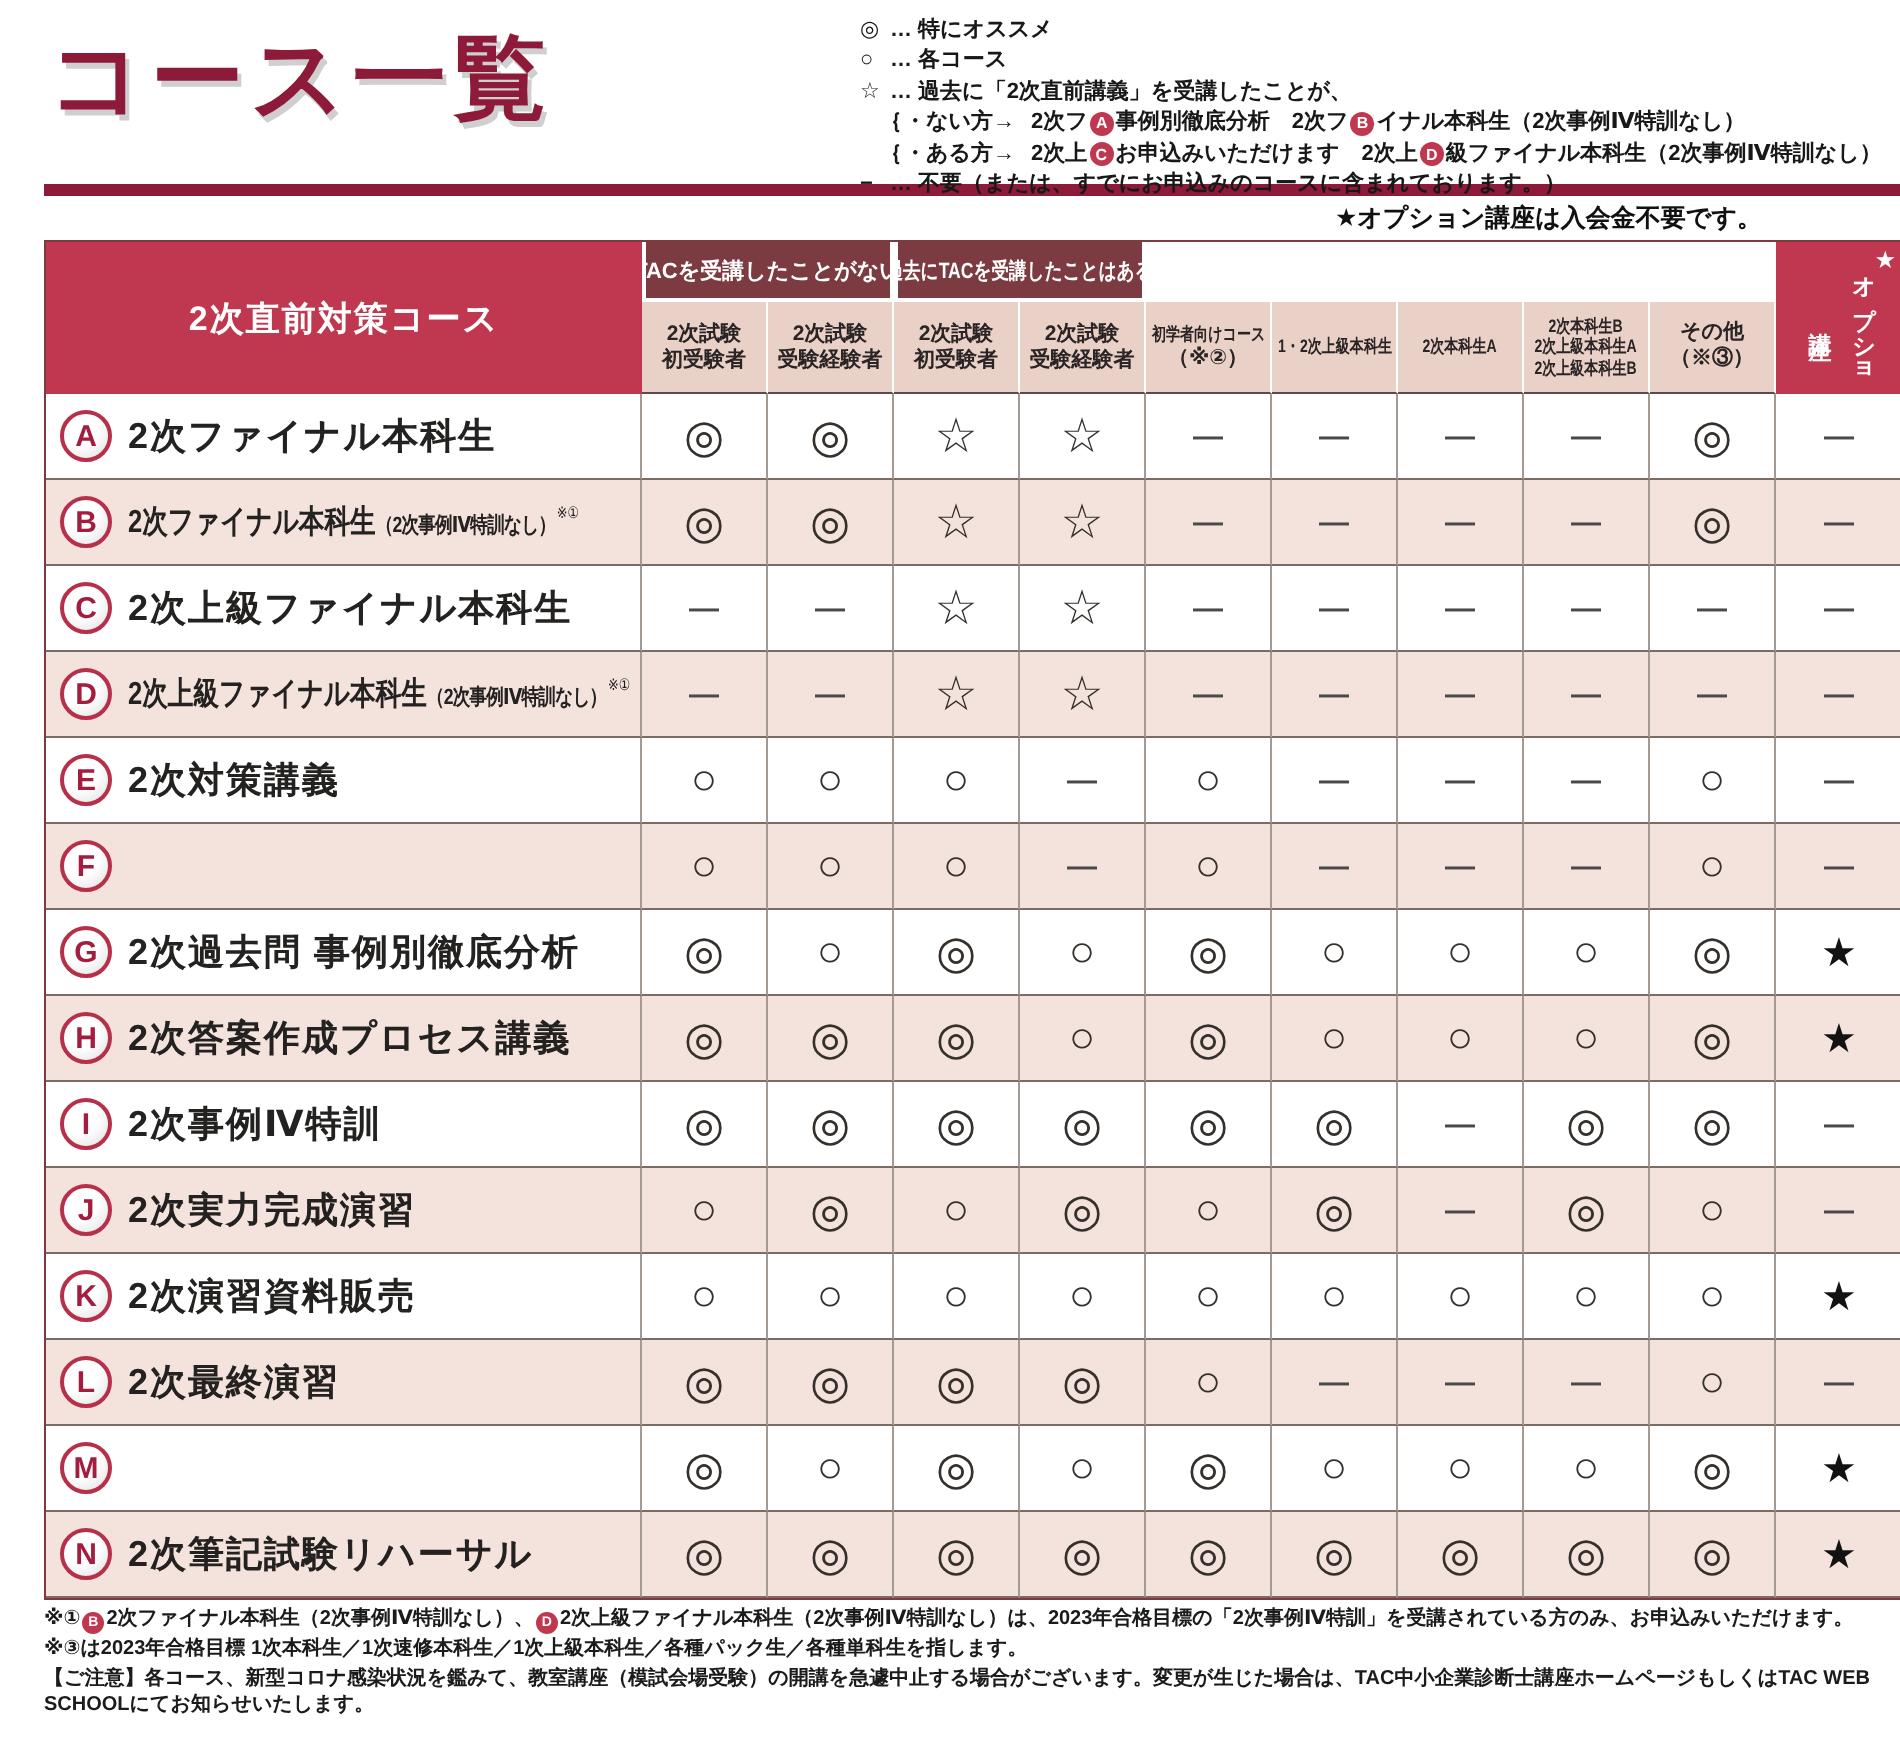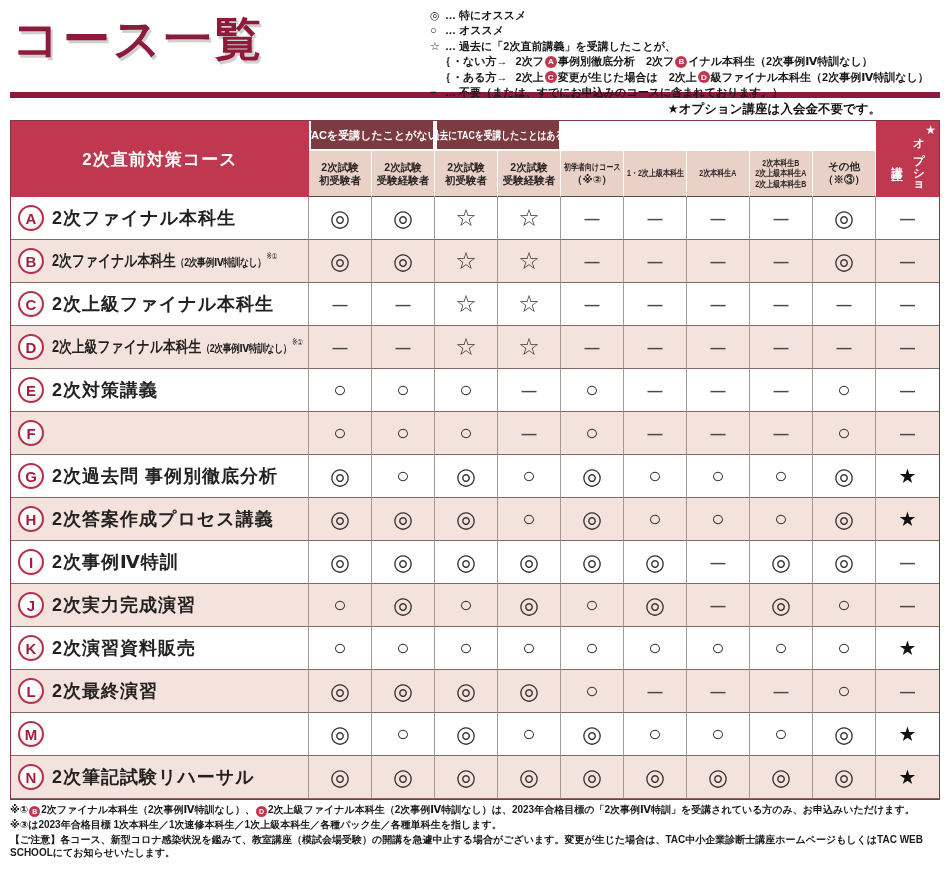--- a/index.html
+++ b/index.html
@@ -2,21 +2,21 @@
 <html><head>
 <meta charset="utf-8">
 <style>
   * { box-sizing: border-box; margin: 0; padding: 0; }
   html,body { background:#fff; }
   body {
     width: 950px; height: 870px; overflow: hidden;
     font-family: "Liberation Sans","DejaVu Sans",sans-serif;
     color:#1d1d1d;
   }
-  .page { width: 892px; height: 870px; padding: 4px 10px 0 10px; position: relative; }
+  .page { width: 892px; height: 870px; padding: 4px 10px 0 22px; position: relative; }
 
   
   .top { display:flex; justify-content:space-between; align-items:flex-start; height: 88px; }
   .title {
     font-size: 47px; font-weight: 900; color:#8e1a39; letter-spacing: 3px;
     line-height: 1.05; margin: 10px 0 0 2px; text-shadow: 2px 3px 0 #cfcfcf;
     white-space: nowrap;
   }
   .legend { width: 452px; font-size: 11px; font-weight: 600; color:#181818; line-height: 1.4; margin-top: 4px; }
   .lg-line { display:flex; align-items:center; white-space: nowrap; }
@@ -104,41 +104,41 @@
 <div class="page">
   <div class="top">
     <h1 class="title">コース一覧</h1>
     <div class="legend" id="legend">
         <div class="lg-line">
           <span class="lg-sym">◎</span>
           <span>… 特にオススメ</span>
         </div>
         <div class="lg-line">
           <span class="lg-sym">○</span>
-          <span>… オススメ</span>
+          <span>… 各コース</span>
         </div>
         <div class="lg-line">
           <span class="lg-sym">☆</span>
           <span>… 過去に「2次直前講義」を受講したことが、</span>
         </div>
         <div class="lg-line indent">
           <span class="brace">｛</span>
           <span class="lg-label">・ない方→</span>
           <span>2次フ</span>
           <span class="mini">A</span>
           <span>事例別徹底分析　2次フ</span>
           <span class="mini">B</span>
           <span>イナル本科生（2次事例Ⅳ特訓なし）</span>
         </div>
         <div class="lg-line indent">
           <span class="brace">｛</span>
           <span class="lg-label">・ある方→</span>
           <span>2次上</span>
           <span class="mini">C</span>
-          <span>変更が生じた場合は　2次上</span>
+          <span>お申込みいただけます　2次上</span>
           <span class="mini">D</span>
           <span>級ファイナル本科生（2次事例Ⅳ特訓なし）</span>
         </div>
         <div class="lg-line">
           <span class="lg-sym">−</span>
           <span>… 不要（または、すでにお申込みのコースに含まれております。）</span>
         </div>
       </div>
   </div>
   <div class="rule"></div>

